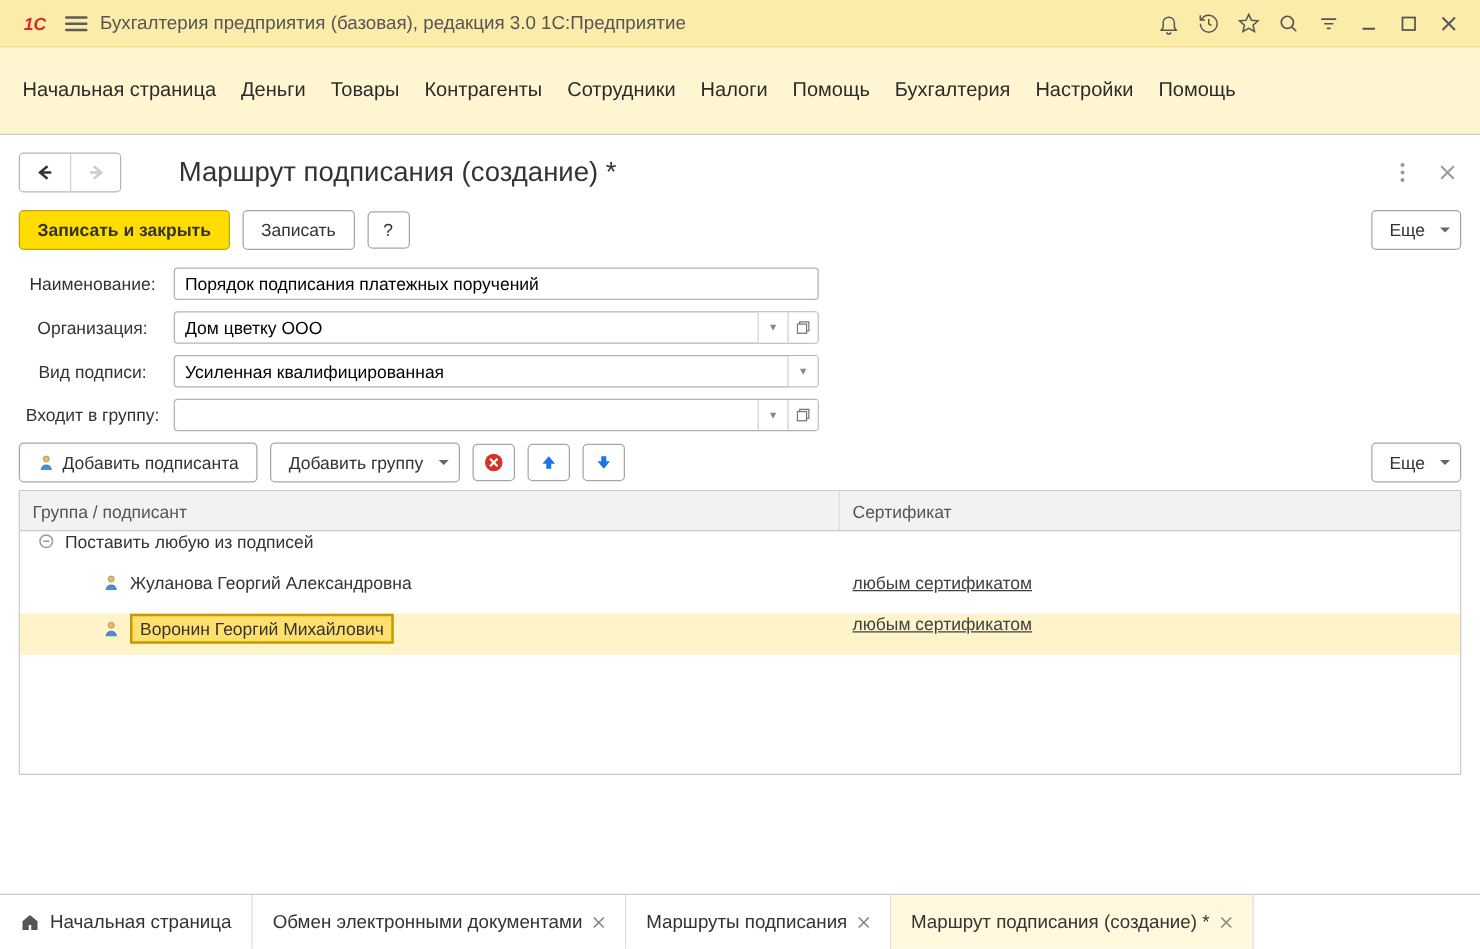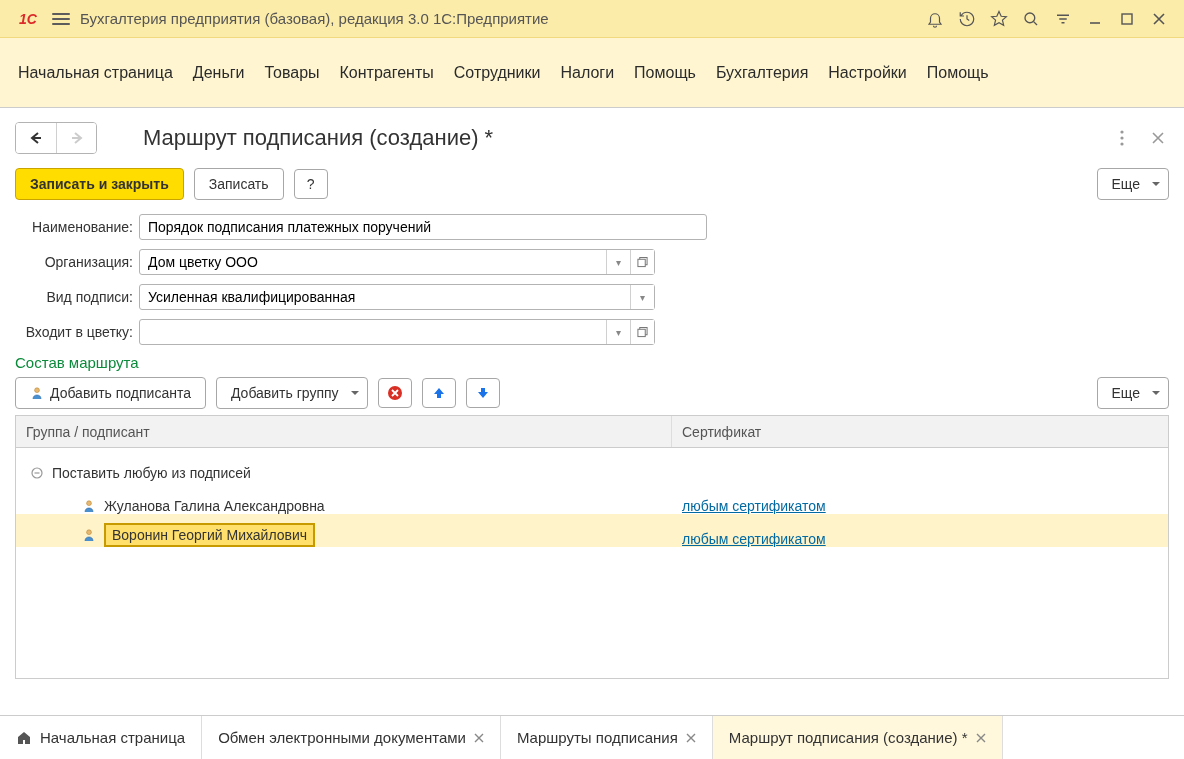--- a/index.html
+++ b/index.html
@@ -120,21 +120,21 @@
   }
   .btn .person-icon svg { width: 14px; height: 14px; }
 
   .cmdbar .right { margin-left: auto; }
 
   .form-row {
     display: flex; align-items: center; gap: 6px;
     margin-bottom: 9px;
   }
   .form-label {
-    width: 118px; text-align: right; font-size: 14px; color: #333;
+    width: 118px; text-align: center; font-size: 14px; color: #333;
   }
   .input-wrap {
     display: flex; border: 1px solid #b3b3b3; border-radius: 3px;
     height: 26px; width: 516px; background: #fff;
   }
   .input-wrap input {
     border: none; outline: none; flex: 1; padding: 0 8px; font-size: 14px;
     background: transparent;
   }
   .input-btn {
@@ -148,42 +148,42 @@
     color: #0a8a3a; font-size: 15px; margin: 8px 0 6px 0;
   }
 
   .tbl-cmdbar {
     display: flex; align-items: center; gap: 10px;
     margin-bottom: 6px;
   }
 
   .table {
     border: 1px solid #ccc;
-    height: 264px;
+    height: 228px;
     display: flex; flex-direction: column;
     overflow: hidden;
   }
   .thead {
     display: flex; background: #f2f2f2; border-bottom: 1px solid #ccc;
     height: 32px; align-items: center; font-size: 14px; color: #555;
   }
   .th {
     padding: 0 10px; border-right: 1px solid #ddd;
     height: 100%; display: flex; align-items: center;
   }
   .th-1 { width: 656px; }
   .th-2 { flex: 1; border-right: none; text-align: right; }
 
   .tbody .tr {
-    display: flex; height: 33px; align-items: flex-end;
+    display: flex; height: 33px; align-items: flex-start;
     font-size: 14px;
   }
   .td-1 { width: 656px; display: flex; align-items: center; padding-left: 10px; gap: 8px; }
   .td-2 { flex: 1; padding: 0 10px; color: #b79340; }
-  .td-2 a { color: #0369a1; text-decoration: underline; cursor: pointer; }
+  .td-2 a { color: #404040; text-decoration: underline; cursor: pointer; }
 
   .tr.row-group .td-1 { padding-left: 14px; }
   .tr.row-sub .td-1 { padding-left: 66px; }
 
   .tr.selected { background: #fff3c9; }
   .cell-highlight {
     background: #ffe06c; border: 2px solid #c79a00;
     padding: 2px 6px; display: inline-block;
   }
   .tbody .tr.selected .td-1 { padding-left: 66px; }
@@ -317,21 +317,21 @@
     <button class="btn btn-primary">Записать и закрыть</button>
     <button class="btn">Записать</button>
     <button class="btn btn-icon">?</button>
     <div class="right">
       <button class="btn btn-dropdown">Еще</button>
     </div>
   </div>
 
   <div class="form-row">
     <div class="form-label">Наименование:</div>
-    <div class="input-wrap" style="width:568px">
+    <div class="input-wrap" style="width:516px">
       <input type="text" value="Порядок подписания платежных поручений" style="">
     </div>
   </div>
   <div class="form-row">
     <div class="form-label">Организация:</div>
     <div class="input-wrap" style="width:516px">
       <input type="text" value="Дом цветку ООО" style="">
       <button class="input-btn">▾</button>
       <button class="input-btn">
         <svg width="12" height="12" viewBox="0 0 12 12" fill="none" stroke="#777" stroke-width="1.1">
@@ -342,34 +342,33 @@
     </div>
   </div>
   <div class="form-row">
     <div class="form-label">Вид подписи:</div>
     <div class="input-wrap" style="width:516px">
       <input type="text" value="Усиленная квалифицированная" style="">
       <button class="input-btn">▾</button>
     </div>
   </div>
   <div class="form-row">
-    <div class="form-label">Входит в цветку:</div>
+    <div class="form-label">Входит в группу:</div>
     <div class="input-wrap" style="width:516px">
       <input type="text" value="" style="">
       <button class="input-btn">▾</button>
       <button class="input-btn">
         <svg width="12" height="12" viewBox="0 0 12 12" fill="none" stroke="#777" stroke-width="1.1">
             <rect x="1" y="3" width="8" height="8"></rect>
             <path d="M3 3V1h8v8h-2"></path>
           </svg>
       </button>
     </div>
   </div>
 
-  <div class="section-title">Состав маршрута</div>
 
   <div class="tbl-cmdbar">
     <button class="btn">
       <span class="person-icon">
         <svg viewBox="0 0 14 14">
             <circle cx="7" cy="4.2" r="2.4" fill="#e8b870" stroke="#b58735" stroke-width="0.6"></circle>
             <path d="M3 13c0-3 2-4 4-4s4 1 4 4" fill="#4a8fce" stroke="#2b6aa8" stroke-width="0.6"></path>
           </svg>
       </span>
       <span>Добавить подписанта</span>
@@ -417,21 +416,21 @@
       </div>
 
       <div class="tr row-sub">
         <div class="td-1">
           <span class="person-icon">
             <svg viewBox="0 0 14 14">
                 <circle cx="7" cy="4.2" r="2.4" fill="#e8b870" stroke="#b58735" stroke-width="0.6"></circle>
                 <path d="M3 13c0-3 2-4 4-4s4 1 4 4" fill="#4a8fce" stroke="#2b6aa8" stroke-width="0.6"></path>
               </svg>
           </span>
-          <span>Жуланова Галина Александровна</span>
+          <span>Жуланова Георгий Александровна</span>
         </div>
         <div class="td-2"><a>любым сертификатом</a></div>
       </div>
 
       <div class="tr row-sub selected">
         <div class="td-1">
           <span class="person-icon">
             <svg viewBox="0 0 14 14">
                 <circle cx="7" cy="4.2" r="2.4" fill="#e8b870" stroke="#b58735" stroke-width="0.6"></circle>
                 <path d="M3 13c0-3 2-4 4-4s4 1 4 4" fill="#4a8fce" stroke="#2b6aa8" stroke-width="0.6"></path>

